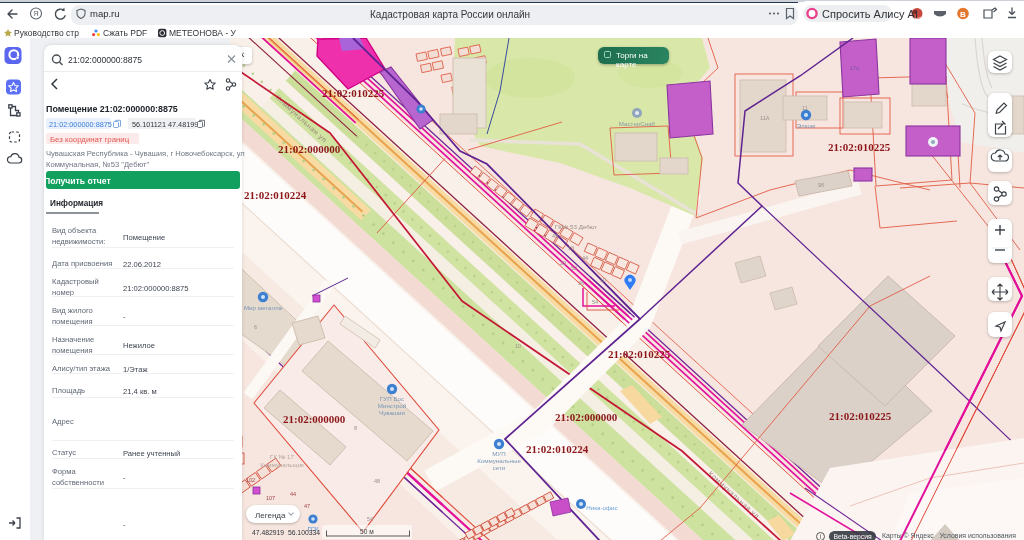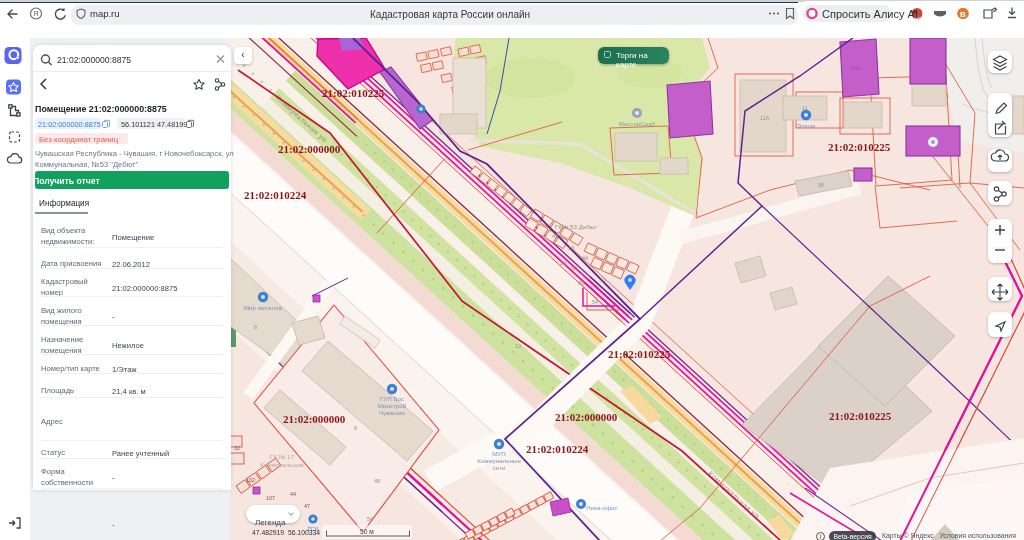--- a/index.html
+++ b/index.html
@@ -12,21 +12,21 @@
 #urlpill{position:absolute;left:71px;top:4.5px;width:727px;height:20px;background:#edeff2;border-radius:8px}
 #tab{position:absolute;left:798px;top:1px;width:226px;height:27px;background:#fff;border-radius:9px 0 0 0}
 .tbtxt{position:absolute;font-size:10px;color:#2b2f33}
 
 #bookbar{position:absolute;left:0;top:28px;width:1024px;height:9.5px;background:#fff}
 .bk{position:absolute;top:-0.5px;font-size:8.5px;color:#30343a;white-space:nowrap}
 
 #page{position:absolute;left:0;top:37.5px;width:1024px;height:502.5px;background:#eef0f3}
 #mapwrap{position:absolute;left:230px;top:0;width:794px;height:502.5px;overflow:hidden}
 #rail{position:absolute;left:0;top:0;width:30px;height:502.5px;background:#fff}
-#panel{position:absolute;left:33px;top:7.5px;width:198px;height:445px;background:#fff;border-radius:8px 8px 0 0;box-shadow:0 0 4px rgba(0,0,0,.12)}
+#panel{position:absolute;left:44px;top:7.5px;width:198px;height:495px;background:#fff;border-radius:8px 8px 0 0;box-shadow:0 0 4px rgba(0,0,0,.12)}
 .pt{position:absolute;white-space:nowrap}
 .lb{left:8px;color:#5f6774;line-height:10.6px;white-space:normal;width:68px}
 .vl{left:79px;color:#3d4450;line-height:11.5px;white-space:normal;width:116px}
 .sep{position:absolute;left:8px;width:182px;height:1px;background:#f0f0f2}
 
 .mbtn{position:absolute;background:#fff;border-radius:6px;box-shadow:0 1px 3px rgba(0,0,0,.25)}
 </style></head>
 <body>
 <div id="stage">
 
@@ -66,20 +66,33 @@
       <circle cx="963" cy="11.5" r="5.8" fill="#e2762c"></circle>
         <text x="963" y="14.5" font-size="8" fill="#fff" text-anchor="middle" font-weight="bold">B</text>
       <path d="M984 8 h8 v8 h-8 z M992 8 l3 -2 1.5 1.5 -3 2.5" fill="none" stroke="#4a5058" stroke-width="1.2"></path>
       <path d="M1012 5.5 v7 M1012 12.5 l-3 -3 M1012 12.5 l3 -3 M1008 15.5 h8" stroke="#4a5058" stroke-width="1.3" fill="none"></path>
     </svg>
     <div class="tbtxt" style="left:90px;top:8px;font-size:9.5px">map.ru</div>
     <div class="tbtxt" style="left:370px;top:8.5px;color:#33383d">Кадастровая карта России онлайн</div>
     <div class="tbtxt" style="left:822px;top:8px;font-size:11px;color:#2e3338">Спросить Алису AI</div>
   </div>
 
+  <div id="bookbar">
+    <svg class="abs" style="left:0;top:0" width="220" height="10" viewBox="0 0 220 10">
+      <path d="M8 1 l1.2 2.6 2.8 0.3 -2 1.9 0.5 2.8 -2.5 -1.4 -2.5 1.4 0.5 -2.8 -2 -1.9 2.8 -0.3 z" fill="#b9a94a"></path>
+      <circle cx="96" cy="3" r="1.6" fill="#4285f4"></circle>
+        <circle cx="93.6" cy="6.6" r="1.6" fill="#ea4335"></circle>
+        <circle cx="98.4" cy="6.6" r="1.6" fill="#fbbc05"></circle>
+      <rect x="158" y="0.8" width="8.4" height="8.4" rx="2" fill="#2c2c34"></rect>
+        <circle cx="162.2" cy="5" r="2.4" fill="none" stroke="#fff" stroke-width="0.9"></circle>
+    </svg>
+    <div class="bk" style="left:14px">Руководство стр</div>
+    <div class="bk" style="left:103px">Сжать PDF</div>
+    <div class="bk" style="left:169px">МЕТЕОНОВА - У</div>
+  </div>
 
   <div id="page">
     <div id="mapwrap">
     <svg width="794" height="503" viewBox="0 0 794 503" font-family="Liberation Sans,sans-serif">
       <rect x="0" y="0" width="794" height="503" fill="#f7e6e0"></rect>
 
       <g transform="rotate(42.4)">
         <rect x="-80" y="-56" width="1280" height="271" fill="#f9f0ea"></rect>
         <rect x="-80" y="-31" width="1280" height="10" fill="#f7dba3"></rect>
         <rect x="-80" y="-20" width="1280" height="14" fill="#cbdf9a"></rect>
@@ -391,21 +404,21 @@
       <path d="M400 252 l-4.5 -6.5 a5.5 5.5 0 1 1 9 0 Z" fill="#2f7cf5"></path>
       <circle cx="400" cy="242" r="2" fill="#bdd7fb"></circle>
     </svg>
     
     <div class="mbtn" style="left:4px;top:9px;width:18px;height:17px;font-size:10px;color:#33383f;text-align:center;line-height:16px;border-radius:4px">‹</div>
     <div class="mbtn" style="left:368px;top:9px;width:71px;height:17px;background:linear-gradient(100deg,#1d6d4e,#2a8560);box-shadow:0 1px 3px rgba(0,0,0,.3)">
       <div style="position:absolute;left:6px;top:4.5px;width:7px;height:7px;border:1.2px solid #9fd4bb;border-radius:1.5px"></div>
       <div style="position:absolute;left:18px;top:4px;font-size:8px;color:#fff">Торги на карте</div>
     </div>
     <div class="mbtn" style="left:16px;top:467px;width:54px;height:18px;border-radius:9px;">
-      <div style="position:absolute;left:9px;top:13px;font-size:8px;color:#3c4248">Легенда</div>
+      <div style="position:absolute;left:9px;top:6px;font-size:8px;color:#3c4248">Легенда</div>
       <div style="position:absolute;right:7px;top:6px;width:4px;height:4px;border-right:1.2px solid #99a0a8;border-bottom:1.2px solid #99a0a8;transform:rotate(45deg)"></div>
     </div>
     <div style="position:absolute;left:22px;top:491px;font-size:6.8px;color:#2d3238">47.482919&nbsp;&nbsp;56.100334</div>
     <div style="position:absolute;left:92px;top:487px;width:90px;height:14px;background:rgba(255,255,255,.55);border-radius:2px"></div>
     <svg style="position:absolute;left:96px;top:489px" width="84" height="11" viewBox="0 0 84 11">
           <path d="M0.5 3.5 V9.5 M0.5 9 H83.5 M83.5 3.5 V9.5" stroke="#4a4a4a" stroke-width="0.9" fill="none"></path>
           <text x="34" y="7" font-size="6.6" fill="#3c4248">50 м</text>
         </svg>
     <div style="position:absolute;left:586px;top:494px;width:9px;height:9px;border:1px solid #555;border-radius:50%;color:#555;font-size:7px;text-align:center;line-height:8px">i</div>
     <div style="position:absolute;left:599px;top:493px;width:47px;height:11px;background:rgba(48,54,60,.88);border-radius:5.5px;color:#fff;font-size:6.8px;text-align:center;line-height:11px">Beta-версия</div>
@@ -484,39 +497,39 @@
       <div class="pt" style="left:88px;top:74.5px;font-size:7.3px;color:#33383f">56.101121 47.48199</div>
       <svg class="abs" style="left:152px;top:74px" width="10" height="10" viewBox="0 0 10 10">
           <rect x="1.5" y="2.5" width="5" height="6" rx="1" fill="none" stroke="#6e747c" stroke-width="1"></rect>
           <path d="M3.5 2.5 v-1.2 h5 v6 h-1.2" fill="none" stroke="#6e747c" stroke-width="1"></path>
         </svg>
       <div class="pt" style="left:2px;top:88px;width:93px;height:11px;background:#fce9e9;border-radius:2px"></div>
       <div class="pt" style="left:6px;top:89.5px;font-size:7.8px;color:#e05b55">Без координат границ</div>
       <div class="pt" style="left:2px;top:104px;font-size:7.6px;color:#6e7683;white-space:normal;width:199px;line-height:10.5px">Чувашская Республика - Чувашия, г Новочебоксарск, ул Коммунальная, №53 "Дебют"</div>
       <div class="pt" style="left:2px;top:126px;width:194px;height:18px;background:#12a05f;border-radius:3px"></div>
       <div class="pt" style="left:0;top:130.5px;width:198px;font-size:8.6px;font-weight:bold;color:#fff">Получить отчет</div>
-      <div class="pt" style="left:6px;top:153.5px;font-size:8.2px;font-weight:normal;color:#23282e">Информация</div>
+      <div class="pt" style="left:6px;top:153.5px;font-size:8.2px;font-weight:bold;color:#23282e">Информация</div>
       <div class="pt" style="left:2px;top:166.5px;width:53px;height:2px;background:#8d939b"></div>
       <div id="tbl" style="position:absolute;left:0;top:0;width:198px;height:495px;font-size:7.6px">
         <div class="pt lb" style="top:181px">Вид объекта<br>недвижимости:</div>
           <div class="pt vl" style="top:187px">Помещение</div>
           <div class="sep" style="top:202px"></div>
         <div class="pt lb" style="top:214px">Дата присвоения</div>
           <div class="pt vl" style="top:214px">22.06.2012</div>
           <div class="sep" style="top:223px"></div>
         <div class="pt lb" style="top:232px">Кадастровый<br>номер</div>
           <div class="pt vl" style="top:238px">21:02:000000:8875</div>
           <div class="sep" style="top:251px"></div>
         <div class="pt lb" style="top:261px">Вид жилого<br>помещения</div>
           <div class="pt vl" style="top:266px">-</div>
           <div class="sep" style="top:280px"></div>
         <div class="pt lb" style="top:290px">Назначение<br>помещения</div>
           <div class="pt vl" style="top:295px">Нежилое</div>
           <div class="sep" style="top:309px"></div>
-        <div class="pt lb" style="top:319px">Номер/тип карте</div>
+        <div class="pt lb" style="top:319px">Алису/тип этажа</div>
           <div class="pt vl" style="top:319px">1/Этаж</div>
           <div class="sep" style="top:328px"></div>
         <div class="pt lb" style="top:341px">Площадь</div>
           <div class="pt vl" style="top:341px">21,4 кв. м</div>
           <div class="sep" style="top:352px"></div>
         <div class="pt lb" style="top:372px">Адрес</div>
           <div class="sep" style="top:395px"></div>
         <div class="pt lb" style="top:403px">Статус</div>
           <div class="pt vl" style="top:403px">Ранее учтенный</div>
           <div class="sep" style="top:413px"></div>

